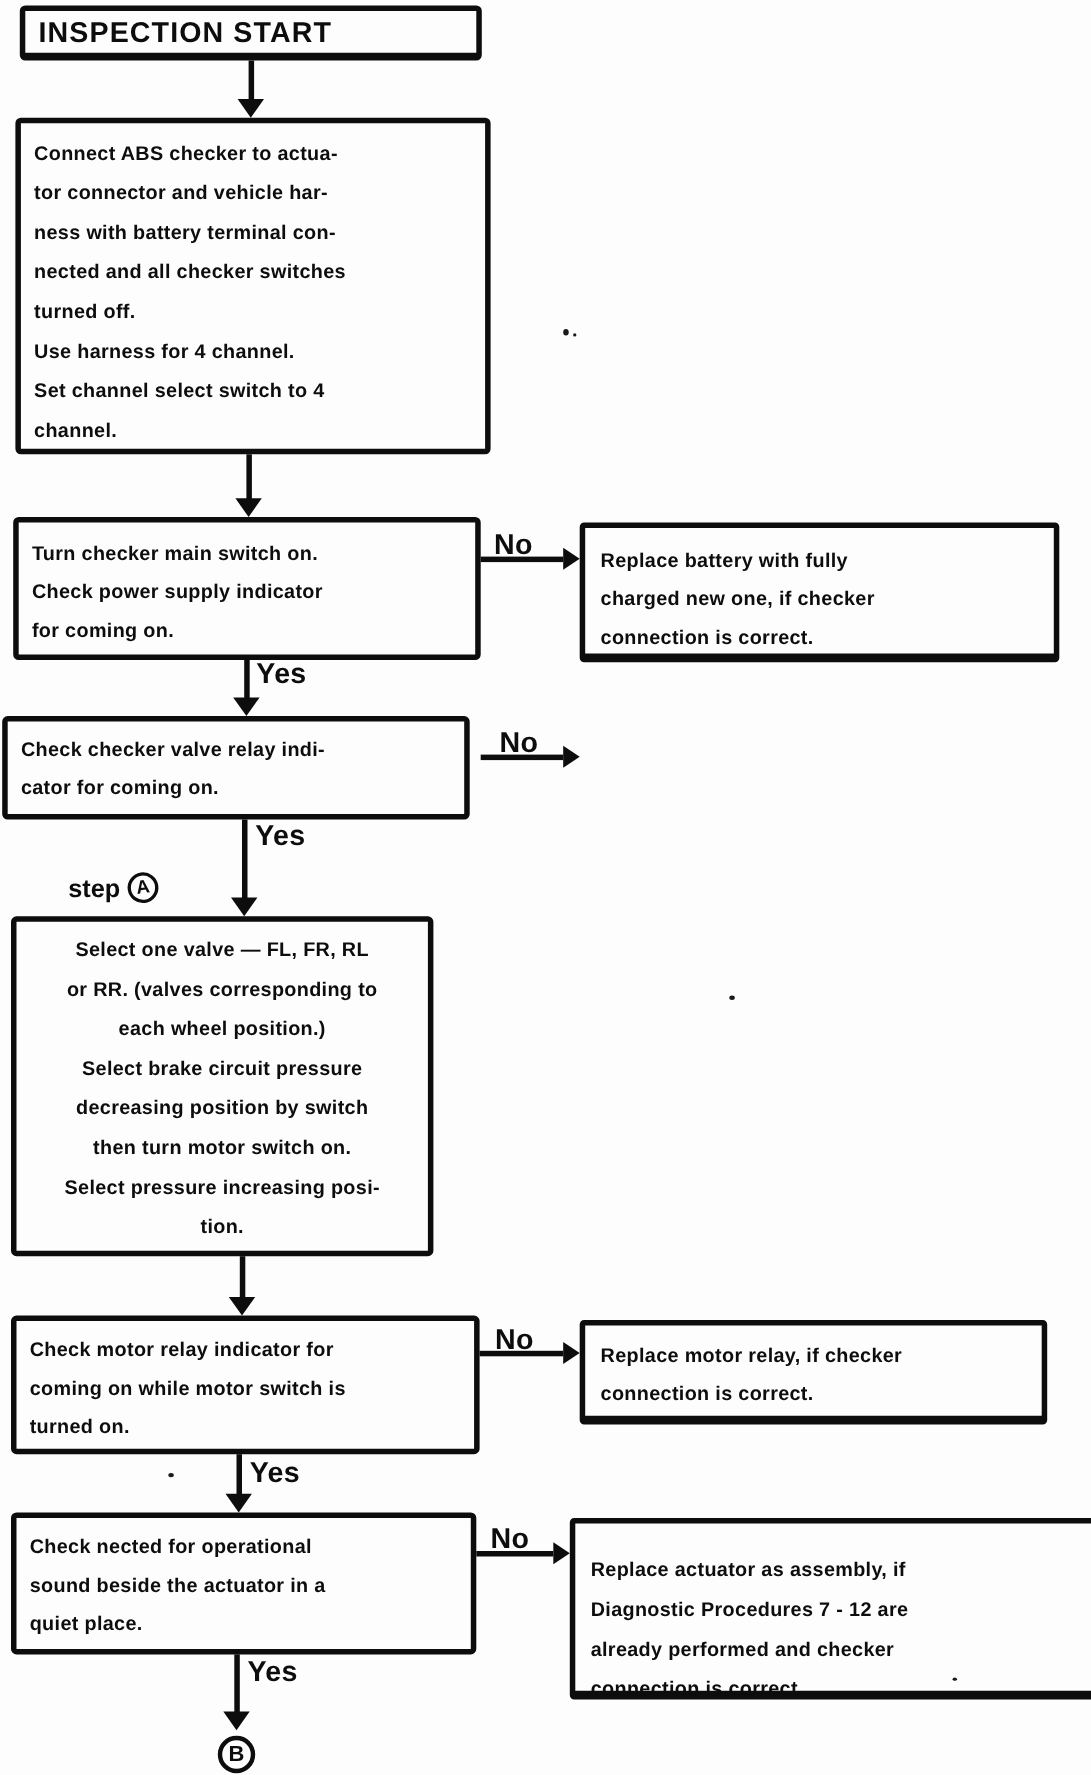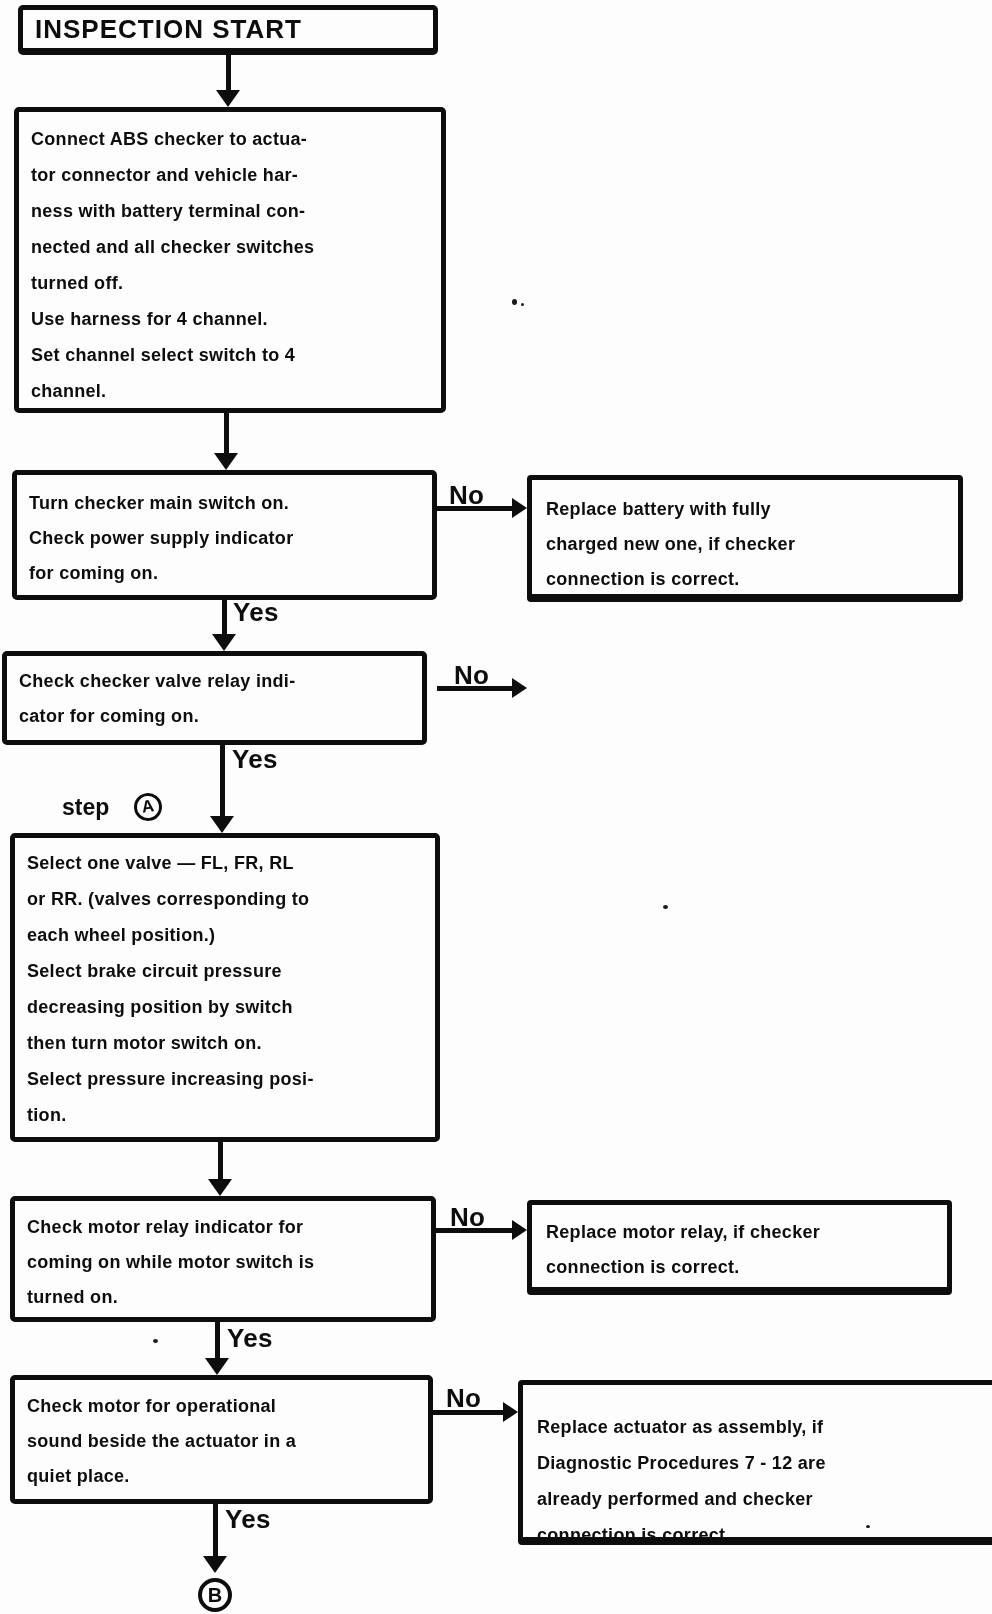--- a/index.html
+++ b/index.html
@@ -55,21 +55,21 @@
   .lbl {
     position: absolute;
     font-size: 26px;
     font-weight: 700;
     letter-spacing: 0.3px;
   }
   .step-label {
     position: absolute;
     display: flex;
     align-items: center;
-    gap: 25px;
+    gap: 7px;
     font-size: 23px;
     font-weight: 700;
   }
   .ring {
     display: flex;
     align-items: center;
     justify-content: center;
     border: 3px solid var(--ink);
     border-radius: 50%;
     box-sizing: border-box;
@@ -100,34 +100,34 @@
 Set channel select switch to 4
 channel.</div>
 
   <div class="box" style="left:12px; top:470px; width:425px; height:130px; padding-top:11px;">Turn checker main switch on.
 Check power supply indicator
 for coming on.</div>
 
   <div class="box" style="left:2px; top:651px; width:425px; height:94px; padding-top:8px;">Check checker valve relay indi-
 cator for coming on.</div>
 
-  <div class="box lh36" style="left:10px; top:833px; width:430px; height:309px; padding-top:7px;">Select one valve — FL, FR, RL
+  <div class="box lh36" style="left:10px; top:833px; width:384px; height:309px; padding-top:7px;text-align:center;">Select one valve — FL, FR, RL
 or RR. (valves corresponding to
 each wheel position.)
 Select brake circuit pressure
 decreasing position by switch
 then turn motor switch on.
 Select pressure increasing posi-
 tion.</div>
 
   <div class="box" style="left:10px; top:1196px; width:426px; height:126px; padding-top:9px;">Check motor relay indicator for
 coming on while motor switch is
 turned on.</div>
 
-  <div class="box" style="left:10px; top:1375px; width:423px; height:129px; padding-top:9px;">Check motor for operational
+  <div class="box" style="left:10px; top:1375px; width:423px; height:129px; padding-top:9px;">Check nected for operational
 sound beside the actuator in a
 quiet place.</div>
 
   <div class="box rbox" style="left:527px; top:475px; width:436px; height:127px; padding:12px 14px;">Replace battery with fully
 charged new one, if checker
 connection is correct.</div>
 
 
   <div class="box rbox" style="left:527px; top:1200px; width:425px; height:95px; padding:10px 14px;">Replace motor relay, if checker
 connection is correct.</div>

